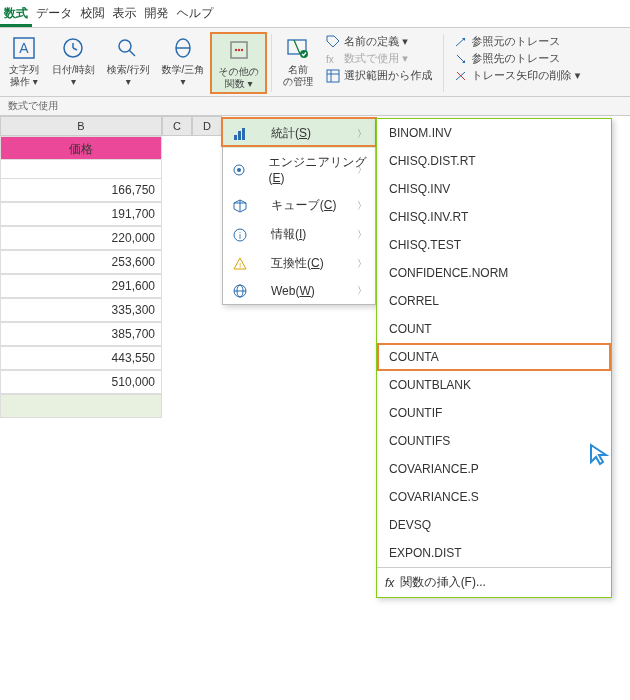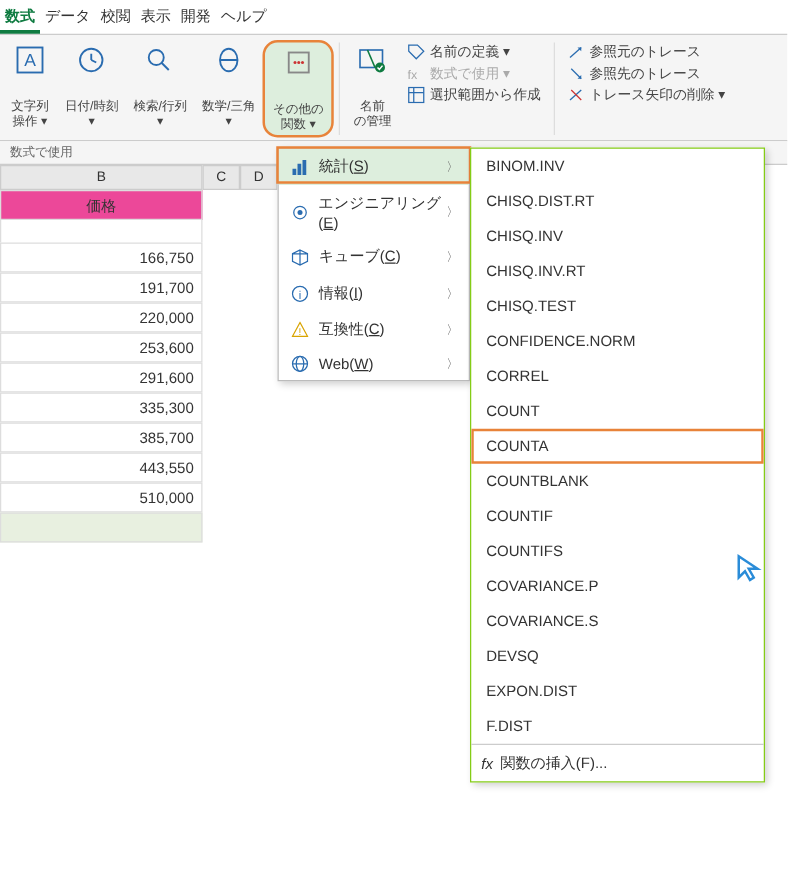--- a/index.html
+++ b/index.html
@@ -3,37 +3,37 @@
 <meta charset="utf-8">
 <style>
 * { margin: 0; padding: 0; box-sizing: border-box; font-family: "Meiryo", "Yu Gothic", sans-serif; }
 body { background: #fff; width: 630px; height: 700px; overflow: hidden; font-size: 12px; color: #333; }
 .tabs { display: flex; background: #fff; border-bottom: 1px solid #ccc; height: 28px; }
 .tab { padding: 5px 4px; cursor: pointer; }
 .tab.active { color: #0f7b41; border-bottom: 3px solid #0f7b41; font-weight: bold; }
 .ribbon { display: flex; background: #f5f5f5; padding: 4px 2px 2px; border-bottom: 1px solid #ccc; }
 .rbtn { display: flex; flex-direction: column; align-items: center; padding: 2px 6px; cursor: pointer; min-width: 44px; }
 .rbtn .ic { width: 32px; height: 28px; display: flex; align-items: center; justify-content: center; }
-.rbtn .lbl { font-size: 10px; text-align: center; line-height: 1.2; margin-top: 18px; color: #444; }
-.highlight-box { border: 2px solid #e8833a; border-radius: 12px; }
+.rbtn .lbl { font-size: 10px; text-align: center; line-height: 1.2; margin-top: 2px; color: #444; }
+.highlight-box { border: 2px solid #e8833a; border-radius: 0; }
 .rcol { display: flex; flex-direction: column; gap: 2px; padding: 2px 6px; }
 .rrow { display: flex; align-items: center; gap: 4px; font-size: 11px; color: #444; cursor: pointer; white-space: nowrap; }
 .rrow.dis { color: #aaa; }
 .sep { width: 1px; background: #ddd; margin: 2px 4px; }
 .grp-label { font-size: 10px; color: #666; padding: 2px 8px; background: #f5f5f5; border-bottom: 1px solid #ccc; }
 .sheet { position: relative; display: flex; }
 .col-b { width: 162px; }
 .col-c { width: 30px; }
 .col-d { width: 30px; }
 .hdr { background: #e8e8e8; border: 1px solid #ccc; text-align: center; font-size: 11px; padding: 3px 0; }
 .cell { border: 1px solid #ddd; padding: 4px 6px; height: 24px; font-size: 12px; text-align: right; }
 .cell.lbl { text-align: center; background: #ec4899; }
 .cell.grn { background: #e8f0e0; }
 .submenu { position: absolute; left: 222px; top: 118px; width: 154px; background: #fff; border: 1px solid #bbb; box-shadow: 2px 2px 6px rgba(0,0,0,0.2); z-index: 10; }
-.submenu .mi { display: flex; align-items: center; padding: 6px 8px; font-size: 12px; cursor: pointer; position: relative; }
+.submenu .mi { display: flex; align-items: center; padding: 6px 8px; font-size: 12px; cursor: pointer; position: relative; gap: 16px; }
 .submenu .mi .mic { width: 18px; margin-right: 6px; display: flex; align-items: center; justify-content: center; }
 .submenu .mi .arr { position: absolute; right: 8px; color: #666; font-size: 10px; }
 .submenu .mi.hl { background: #ddeedd; }
 .submenu .hl-border { position: absolute; left: -2px; top: -2px; width: 156px; height: 30px; border: 2px solid #e8833a; pointer-events: none; }
 .fnlist { position: absolute; left: 376px; top: 118px; width: 236px; background: #fff; border: 1px solid #84cc16; box-shadow: 2px 2px 6px rgba(0,0,0,0.2); z-index: 10; }
 .fnlist .inner { max-height: 520px; overflow-y: scroll; }
 .fnlist .fi { padding: 7px 12px; font-size: 12px; cursor: pointer; }
 .fnlist .fi.hl { outline: 2px solid #e8833a; outline-offset: -2px; }
 .fnlist .foot { border-top: 1px solid #ccc; padding: 6px 8px; font-size: 12px; display: flex; align-items: center; gap: 6px; }
 .fnlist::-webkit-scrollbar { width: 14px; }
@@ -263,21 +263,20 @@
       <div class="fi">CORREL</div>
       <div class="fi">COUNT</div>
       <div class="fi hl">COUNTA</div>
       <div class="fi">COUNTBLANK</div>
       <div class="fi">COUNTIF</div>
       <div class="fi">COUNTIFS</div>
       <div class="fi">COVARIANCE.P</div>
       <div class="fi">COVARIANCE.S</div>
       <div class="fi">DEVSQ</div>
       <div class="fi">EXPON.DIST</div>
-      <div class="fi">F.DIST</div>
     </div>
   <div class="foot">
     <span style="font-style:italic;">fx</span>
     <span><span>関数の挿入(F)...</span></span>
   </div>
 </div>
 
 <div class="cursor-arrow">
   <svg width="26" height="26">
       <path d="M3 3 L3 20 L8 15 L12 22 L15 20 L11 13 L18 13 Z" fill="#fff" stroke="#2a8cd8" stroke-width="2"></path>

